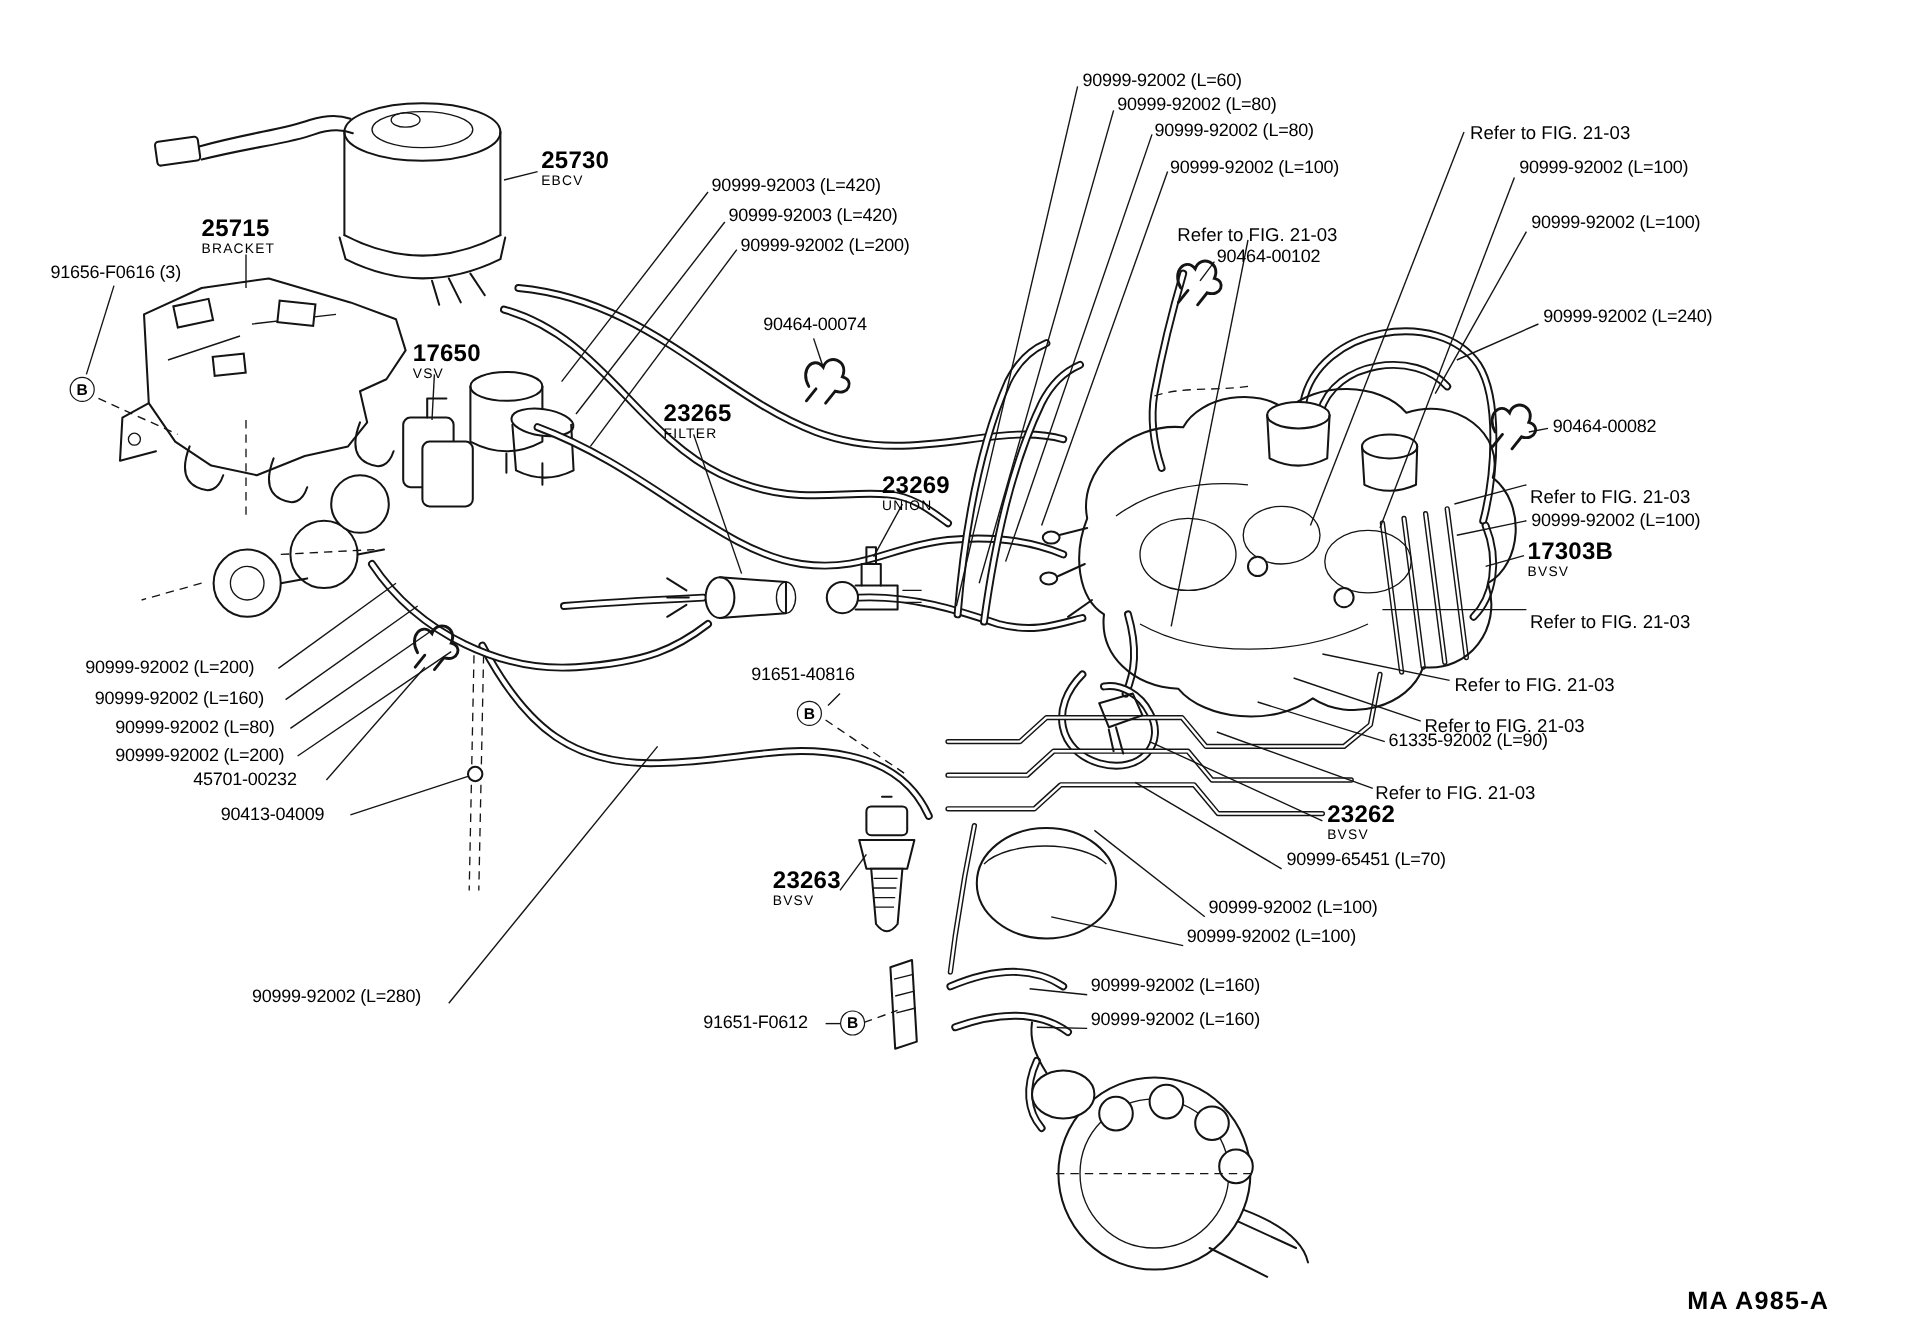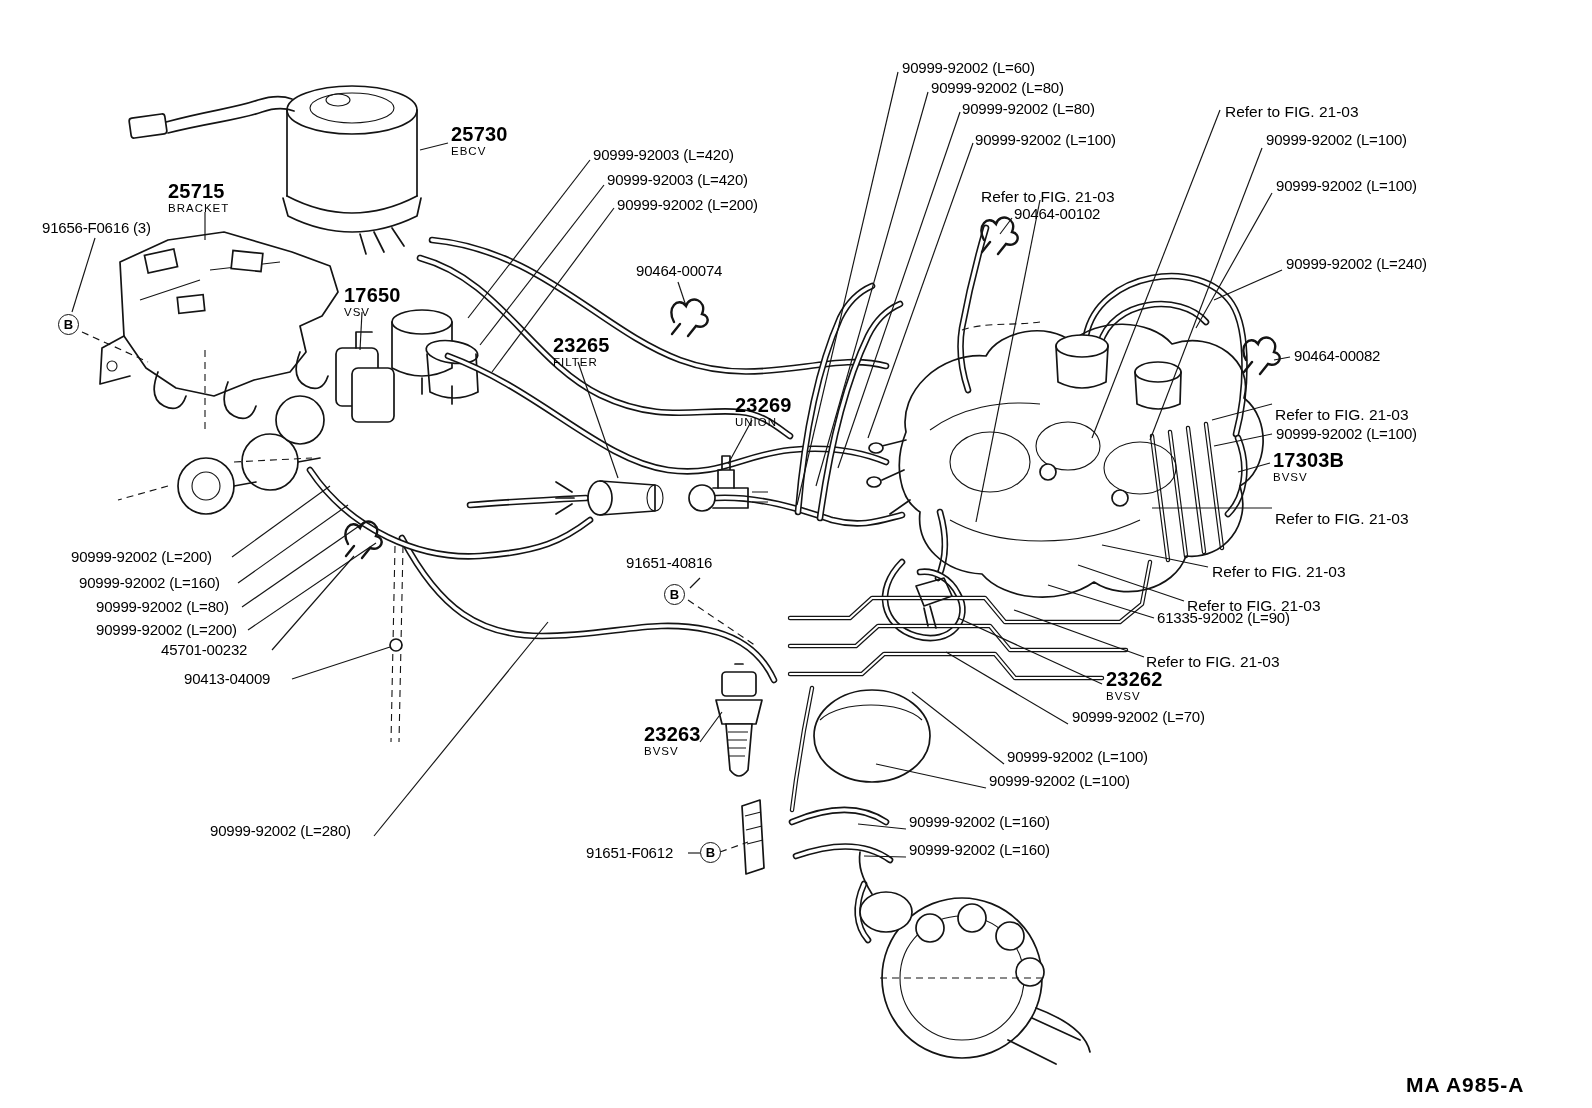--- a/index.html
+++ b/index.html
@@ -305,21 +305,21 @@
   <div class="L" style="left:79px;top:575px">90999-92002 (L=160)</div>
   <div class="L" style="left:96px;top:599px">90999-92002 (L=80)</div>
   <div class="L" style="left:96px;top:622px">90999-92002 (L=200)</div>
   <div class="L" style="left:161px;top:642px">45701-00232</div>
   <div class="L" style="left:184px;top:671px">90413-04009</div>
   <div class="L" style="left:626px;top:555px">91651-40816</div>
   <div class="L ref" style="left:1212px;top:552px">Refer to FIG. 21-03</div>
   <div class="L ref" style="left:1187px;top:586px">Refer to FIG. 21-03</div>
   <div class="L" style="left:1157px;top:610px">61335-92002 (L=90)</div>
   <div class="L ref" style="left:1146px;top:642px">Refer to FIG. 21-03</div>
-  <div class="L" style="left:1072px;top:709px">90999-92002 (L=70)</div>
+  <div class="L" style="left:1072px;top:709px">90999-65451 (L=70)</div>
   <div class="L" style="left:1007px;top:749px">90999-92002 (L=100)</div>
   <div class="L" style="left:989px;top:773px">90999-92002 (L=100)</div>
   <div class="L" style="left:210px;top:823px">90999-92002 (L=280)</div>
   <div class="L" style="left:909px;top:814px">90999-92002 (L=160)</div>
   <div class="L" style="left:586px;top:845px">91651-F0612</div>
   <div class="L" style="left:909px;top:842px">90999-92002 (L=160)</div>
 
   <div class="part" style="left:451px;top:124px">
     <div class="num">25730</div>
     <div class="sub">EBCV</div>

